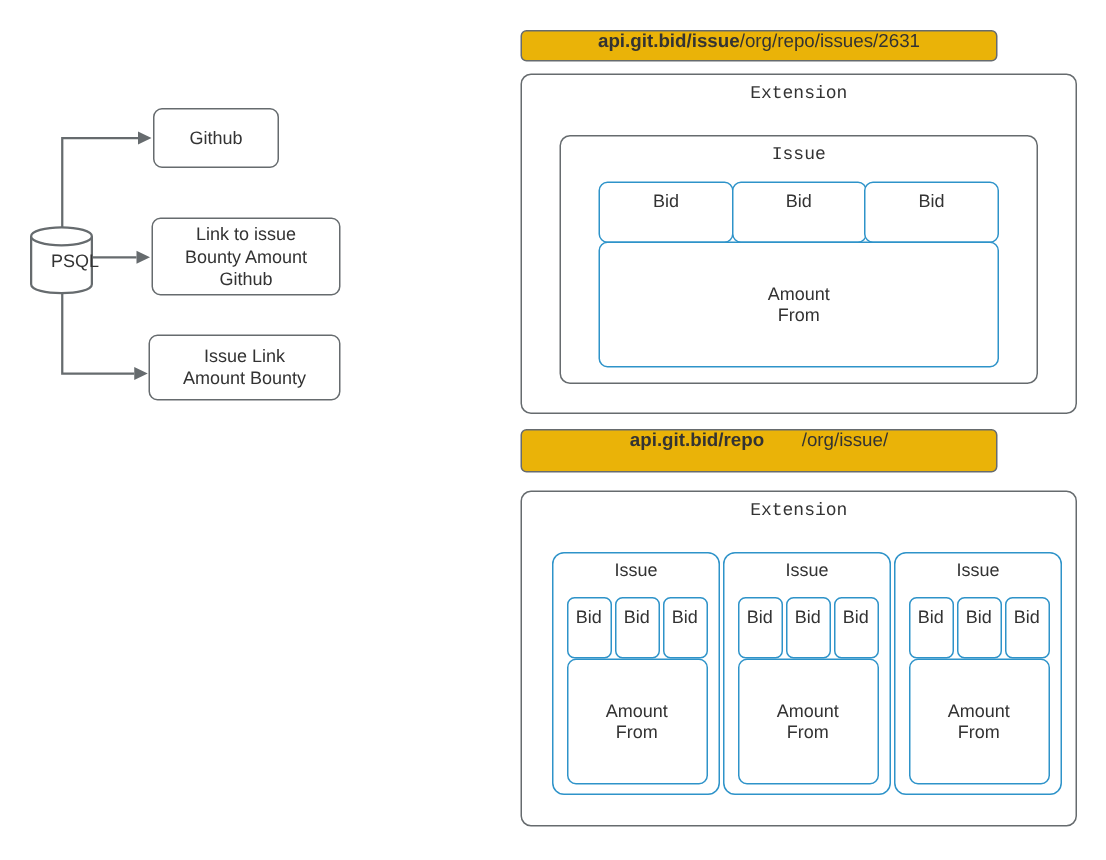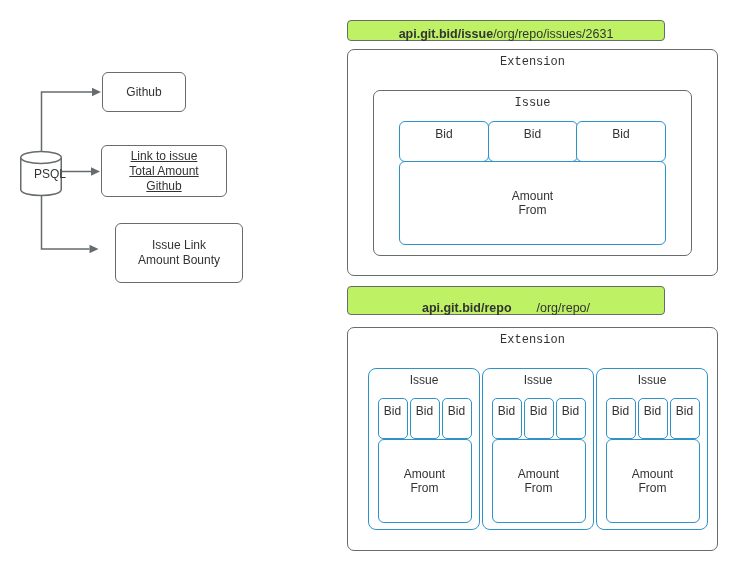--- a/index.html
+++ b/index.html
@@ -19,31 +19,31 @@
   .arrowhead{fill:var(--gray-border);stroke:none;}
   .cyl{fill:#ffffff;stroke:var(--gray-border);stroke-width:1.5;}
 
   
   .node{
     position:absolute;border:1.5px solid var(--gray-border);border-radius:6px;background:#fff;
     display:flex;flex-direction:column;align-items:center;justify-content:center;
     font-size:12px;line-height:15px;
   }
   #node-github{left:102px;top:72px;width:84px;height:40px;}
-  #node-link-issue{left:101px;top:145px;width:126px;height:52px;text-decoration:underline;}
-  #node-issue-link{left:115px;top:223px;width:128px;height:60px;}
+  #node-link-issue{left:101px;top:145px;width:126px;height:52px;}
+  #node-issue-link{left:99px;top:223px;width:128px;height:44px;}
   .db-label{
     position:absolute;left:20px;top:153px;width:60px;height:42px;
     display:flex;align-items:center;justify-content:center;font-size:12px;
   }
 
   
   .url-box{
     position:absolute;left:347px;width:318px;border:1.5px solid var(--gray-border);border-radius:4px;
-    background:#bef264;display:flex;align-items:flex-end;justify-content:center;
+    background:#eab308;display:flex;align-items:flex-start;justify-content:center;
     font-size:12.5px;line-height:1;white-space:pre;
   }
   #url-issue{top:20px;height:21px;}
   #url-repo{top:286px;height:29px;gap:25px;}
   .url-bold{font-weight:bold;}
 
   
   .gray-frame{
     position:absolute;border:1.5px solid var(--gray-border);border-radius:7px;background:transparent;
   }
@@ -114,21 +114,21 @@
   </svg>
 
   <div class="db-label">PSQL</div>
 
   <div class="node" id="node-github">
     <div>Github</div>
   </div>
 
   <div class="node" id="node-link-issue">
     <div>Link to issue</div>
-    <div>Total Amount</div>
+    <div>Bounty Amount</div>
     <div>Github</div>
   </div>
 
   <div class="node" id="node-issue-link">
     <div>Issue Link</div>
     <div>Amount Bounty</div>
   </div>
 
   <div class="url-box" id="url-issue"><span class="url-bold">api.git.bid/issue</span><span>/org/repo/issues/2631</span></div>
 
@@ -144,21 +144,21 @@
     <div class="bid-top">Bid</div>
     <div class="bid-top">Bid</div>
     <div class="bid-top">Bid</div>
   </div>
 
   <div class="amount-top">
     <div>Amount</div>
     <div>From</div>
   </div>
 
-  <div class="url-box" id="url-repo"><span class="url-bold">api.git.bid/repo</span><span>/org/repo/</span></div>
+  <div class="url-box" id="url-repo"><span class="url-bold">api.git.bid/repo</span><span>/org/issue/</span></div>
 
   <div class="gray-frame" id="extension-repo-frame">
     <div class="frame-label">Extension</div>
   </div>
 
   <div class="issue-card" id="issue-card-1">
     <div class="card-label">Issue</div>
     <div class="card-bid-row">
       <div class="card-bid">Bid</div>
       <div class="card-bid">Bid</div>

